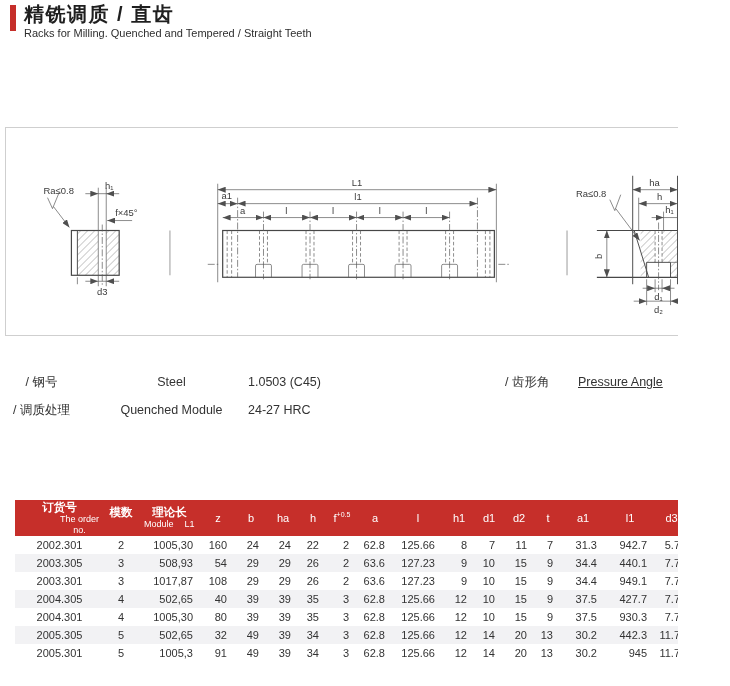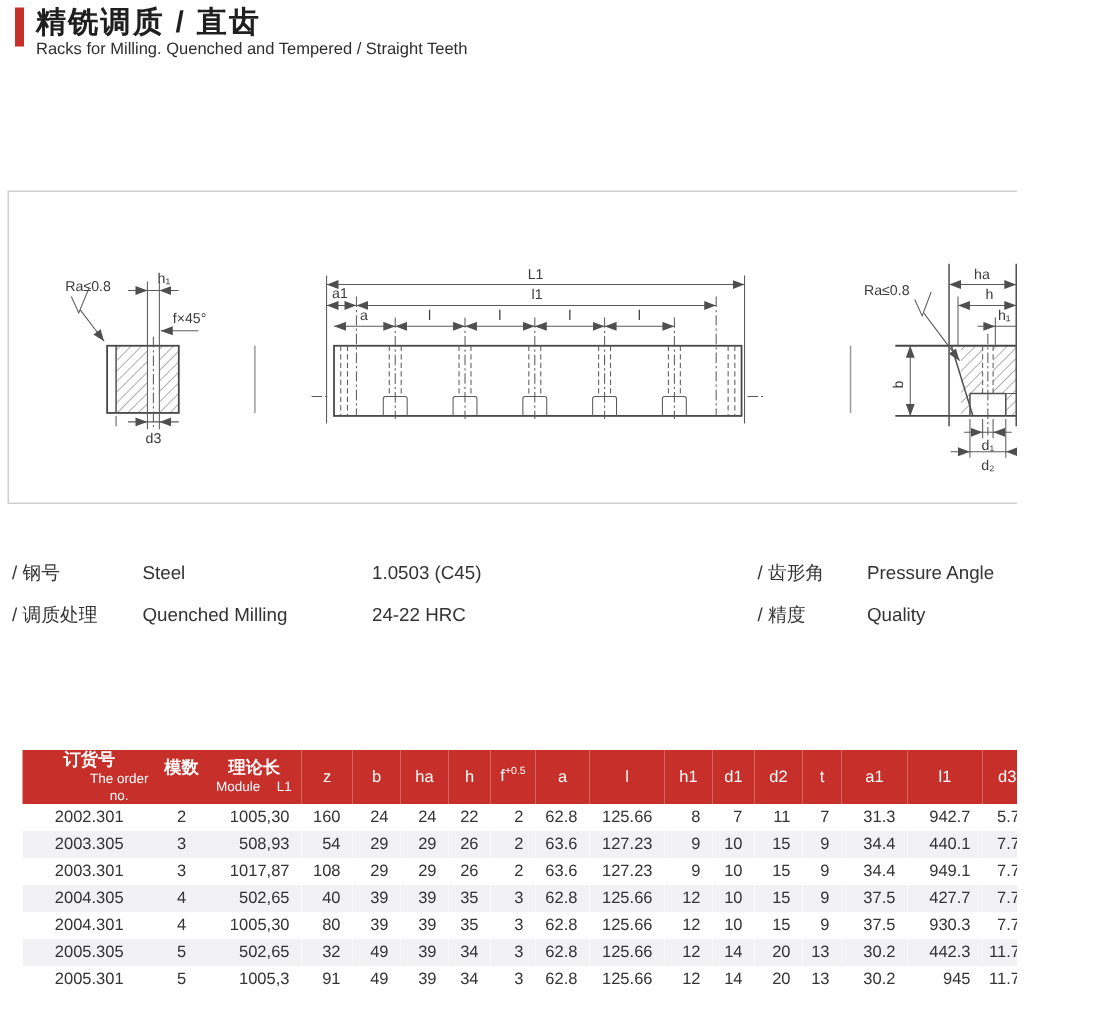--- a/index.html
+++ b/index.html
@@ -18,27 +18,27 @@
   .ol   { stroke:#474747; stroke-width:1.2; fill:none; }
   .ml   { stroke:#4f4f4f; stroke-width:1;   fill:none; }
   .tl   { stroke:#5a5a5a; stroke-width:0.7; fill:none; }
   .dash { stroke-dasharray:3.5 2.2; }
   .cdash{ stroke-dasharray:7 2 1.5 2; }
   .sep  { stroke:#9a9a9a; stroke-width:1; }
   .dt   { font-family:"Liberation Sans","DejaVu Sans",sans-serif; font-size:9.5px; fill:#3a3a3a; }
   .mid  { text-anchor:middle; }
   
   .specs { position:absolute; top:372px; font-size:12.5px; color:#333; }
-  .specs-left  { left:8px; }
+  .specs-left  { left:8px;text-align:center; }
   .specs-right { left:505px; }
   .spec-row { display:flex; align-items:center; height:20px; margin-bottom:8px; white-space:nowrap; }
   .specs-left  .spec-zh { width:67px; }
   .specs-left  .spec-en { width:153px;margin-left:20px; }
   .specs-right .spec-zh { width:73px; }
-  .specs-right .spec-en { width:112px; }
+  .specs-right .spec-en { width:112px;text-decoration:underline; }
   
   .order-table { position:absolute; left:15px; top:500px; width:714px; border-collapse:collapse; table-layout:fixed; }
   .order-table thead th {
     background:#C62F2A; color:#fff; font-weight:normal; vertical-align:middle;
     height:36px; padding:0; text-align:center; font-size:11px; line-height:1.15;
   }
   .th-zh { font-size:11.5px; font-weight:bold; }
   .th-en { font-size:9px; font-weight:normal;padding-left:40px; }
   .th-sup { font-size:7px; vertical-align:super; }
   .order-table tbody td {
@@ -224,34 +224,29 @@
   </div>
 
   <div class="specs specs-left">
     <div class="spec-row">
       <span class="spec-zh">/ 钢号</span>
       <span class="spec-en">Steel</span>
       <span class="spec-val">1.0503 (C45)</span>
     </div>
     <div class="spec-row">
       <span class="spec-zh">/ 调质处理</span>
-      <span class="spec-en">Quenched Milling</span>
-      <span class="spec-val">24-22 HRC</span>
+      <span class="spec-en">Quenched Module</span>
+      <span class="spec-val">24-27 HRC</span>
     </div>
   </div>
   <div class="specs specs-right">
     <div class="spec-row">
       <span class="spec-zh">/ 齿形角</span>
       <span class="spec-en">Pressure Angle</span>
       <span class="spec-val">20°</span>
-    </div>
-    <div class="spec-row">
-      <span class="spec-zh">/ 精度</span>
-      <span class="spec-en">Quality</span>
-      <span class="spec-val">8</span>
     </div>
   </div>
 
   <table class="order-table">
     <colgroup>
       <col style="width:89px">
         <col style="width:34px">
         <col style="width:63px">
         <col style="width:34px">
       <col style="width:32px">

